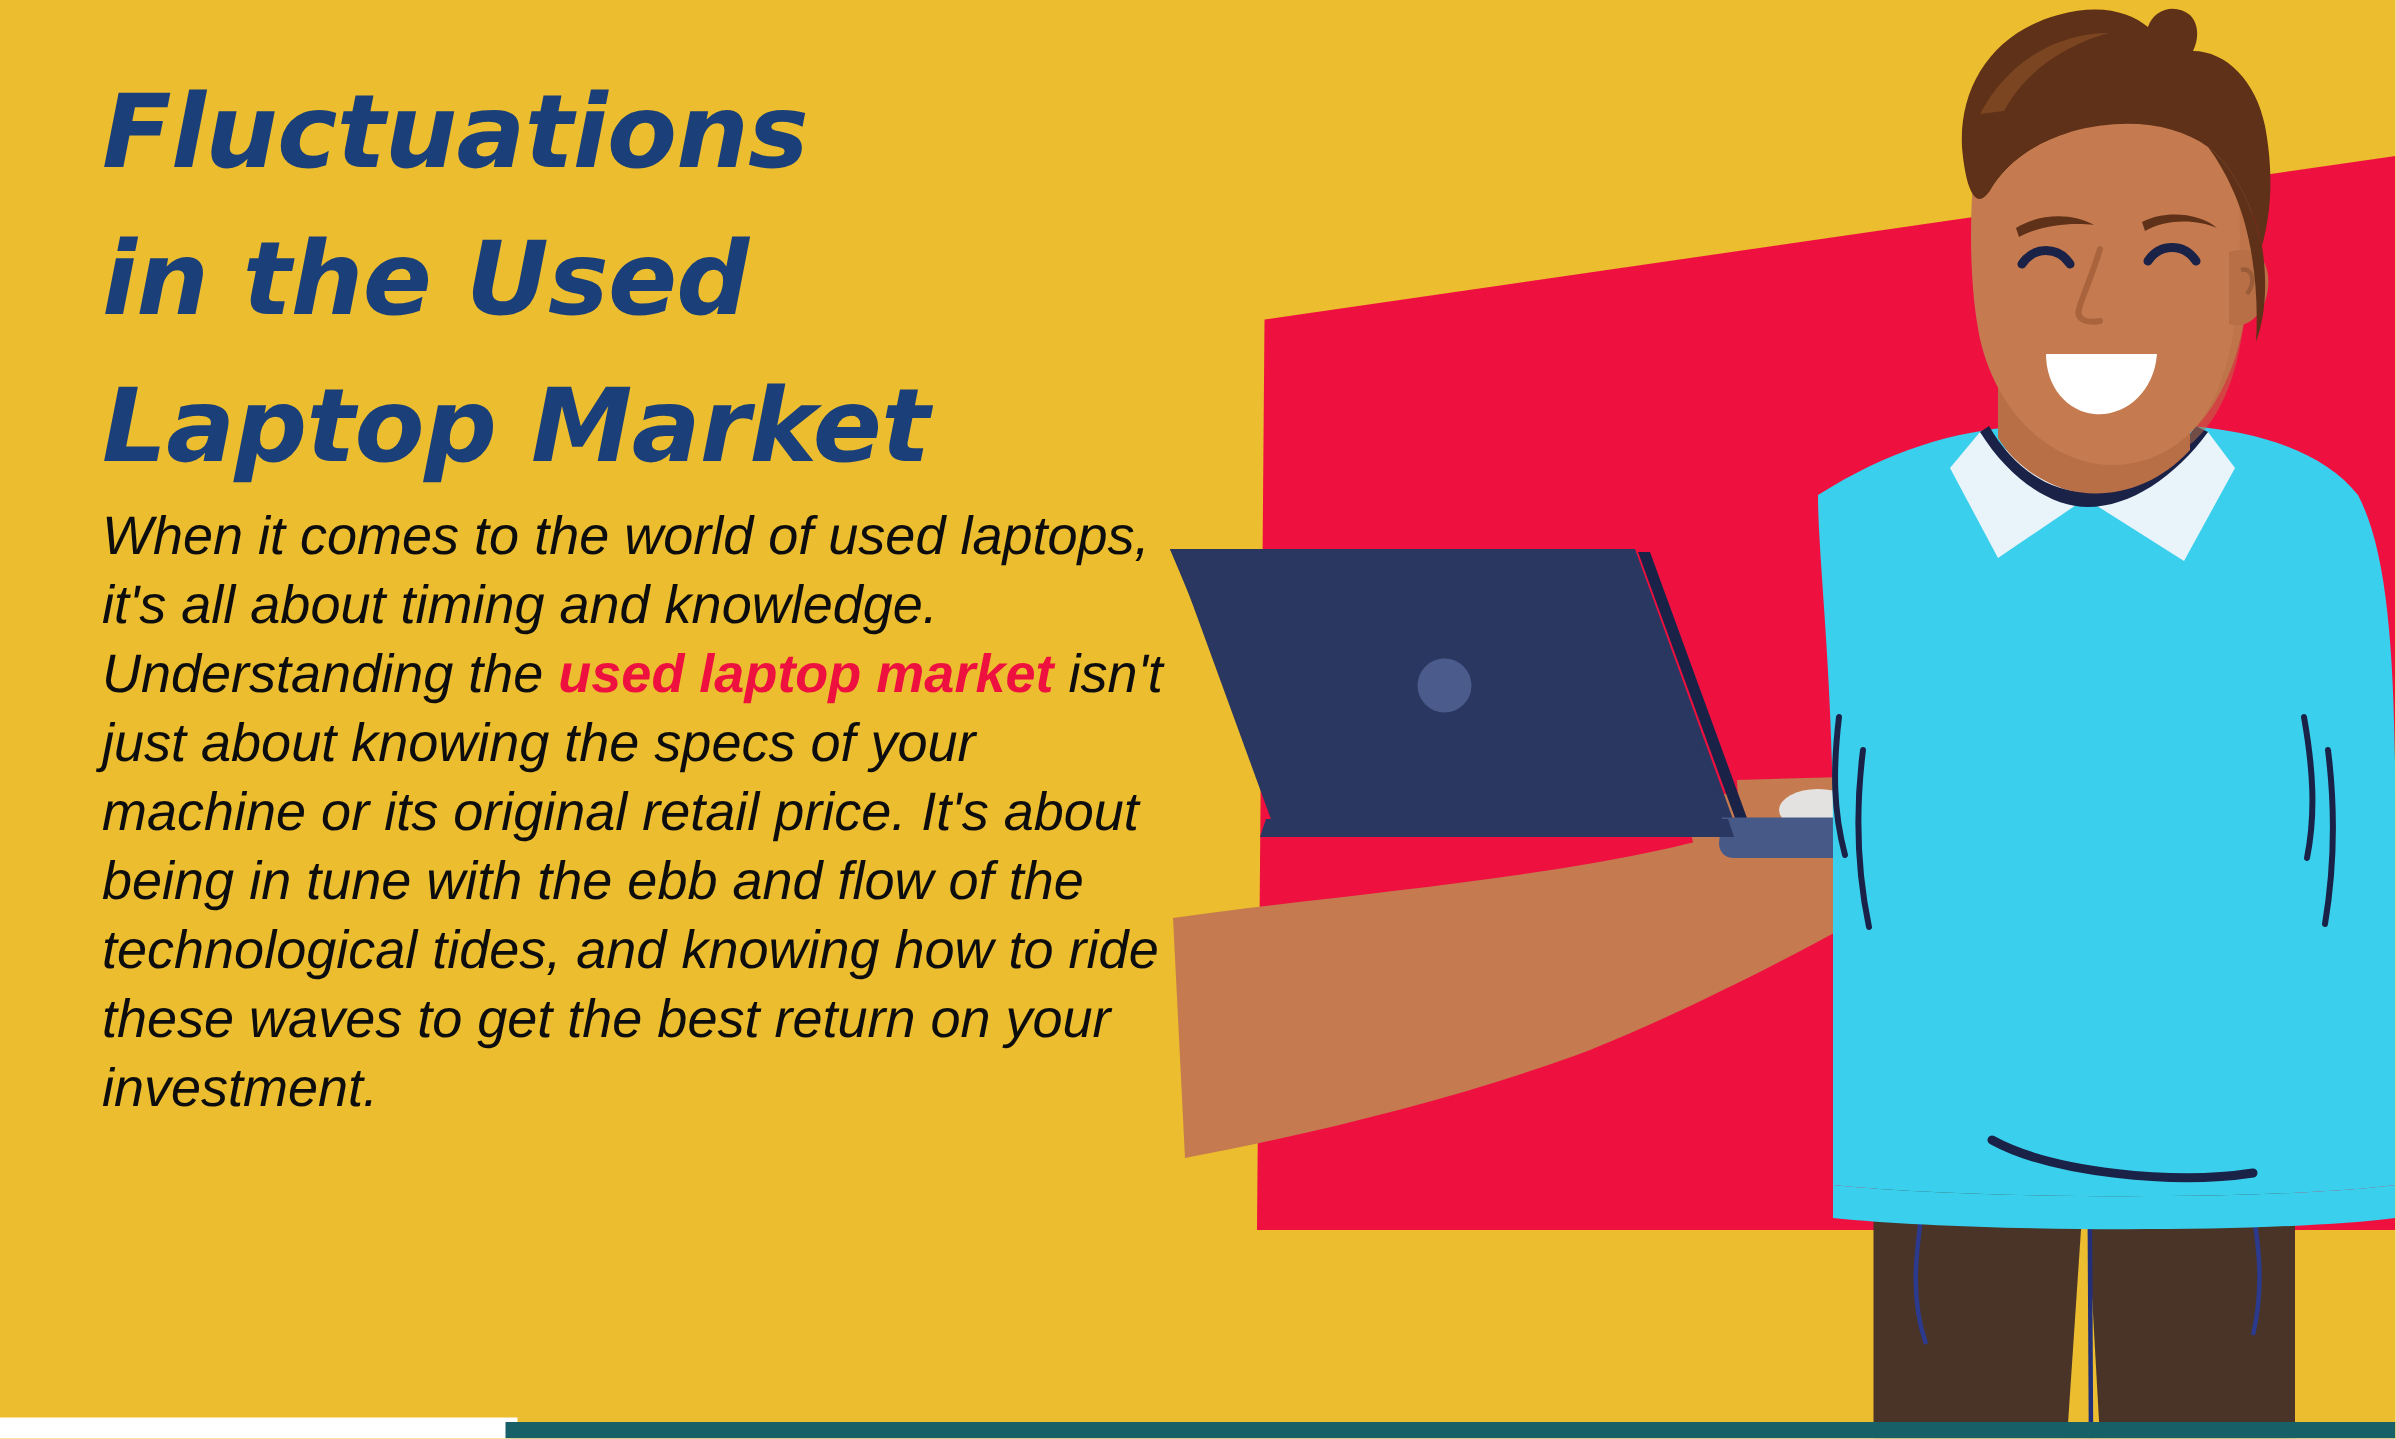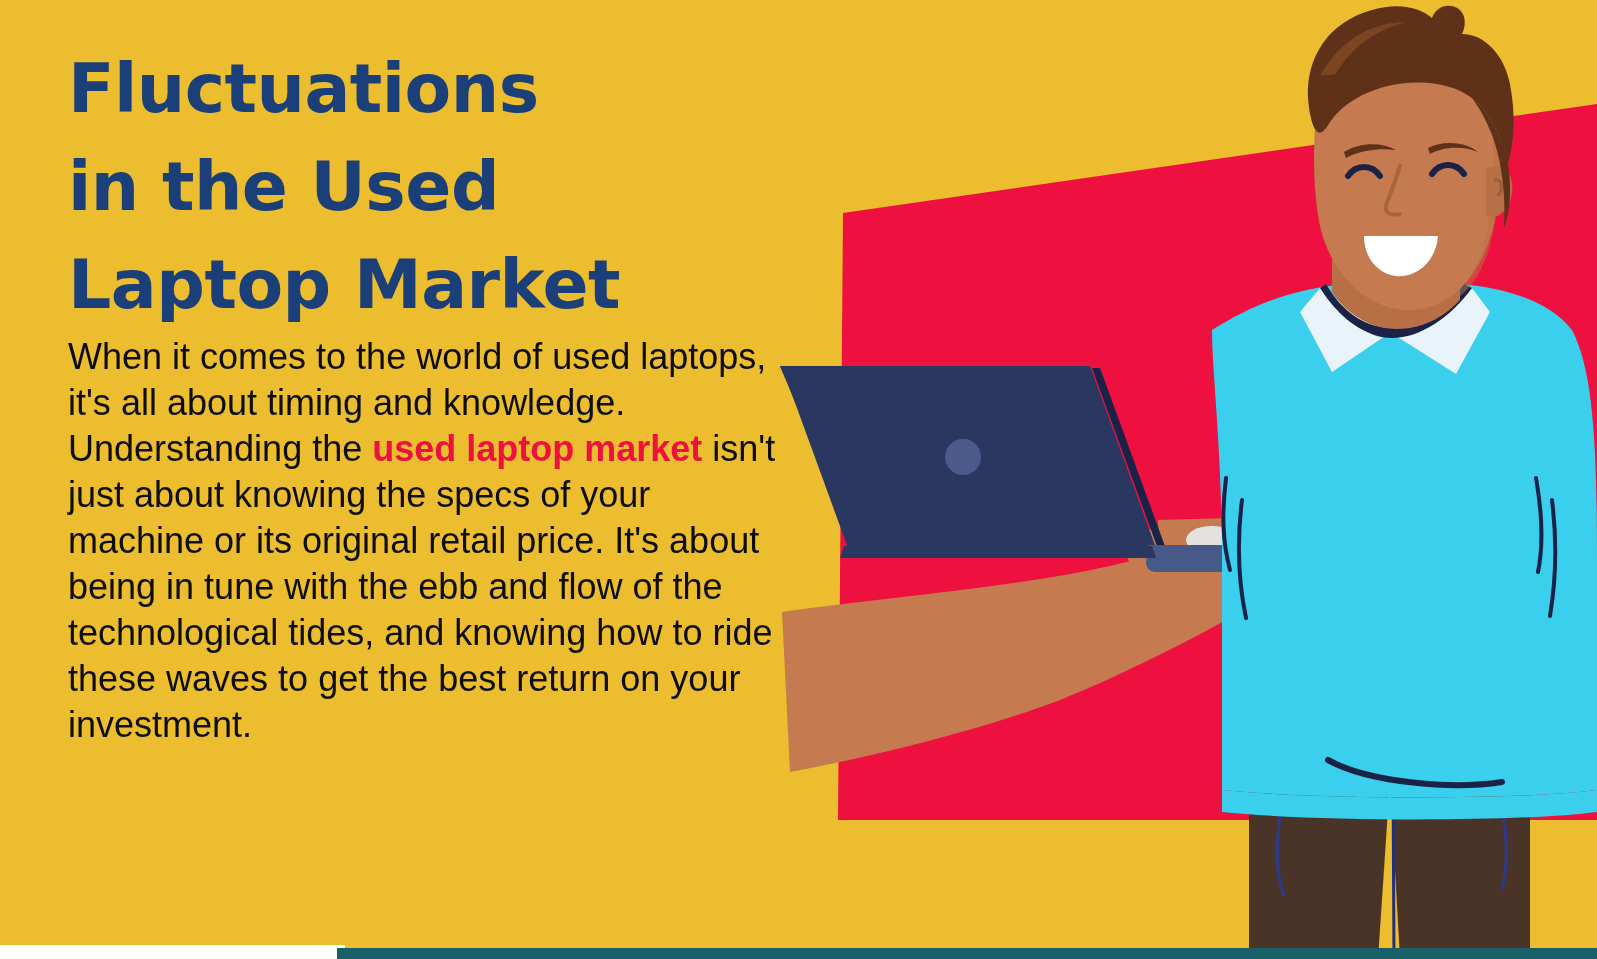--- a/index.html
+++ b/index.html
@@ -9,20 +9,21 @@
   }
   body {
     font-family: "Liberation Sans", sans-serif;
   }
   .poster {
     position: relative;
     width: 1597px;
     height: 959px;
     overflow: hidden;
     background: #ECBD2F;
+    font-style: italic;
   }
 
   
   .bg-yellow {
     position: absolute;
     inset: 0;
     background: #ECBD2F;
   }
   .bg-red {
     position: absolute;

